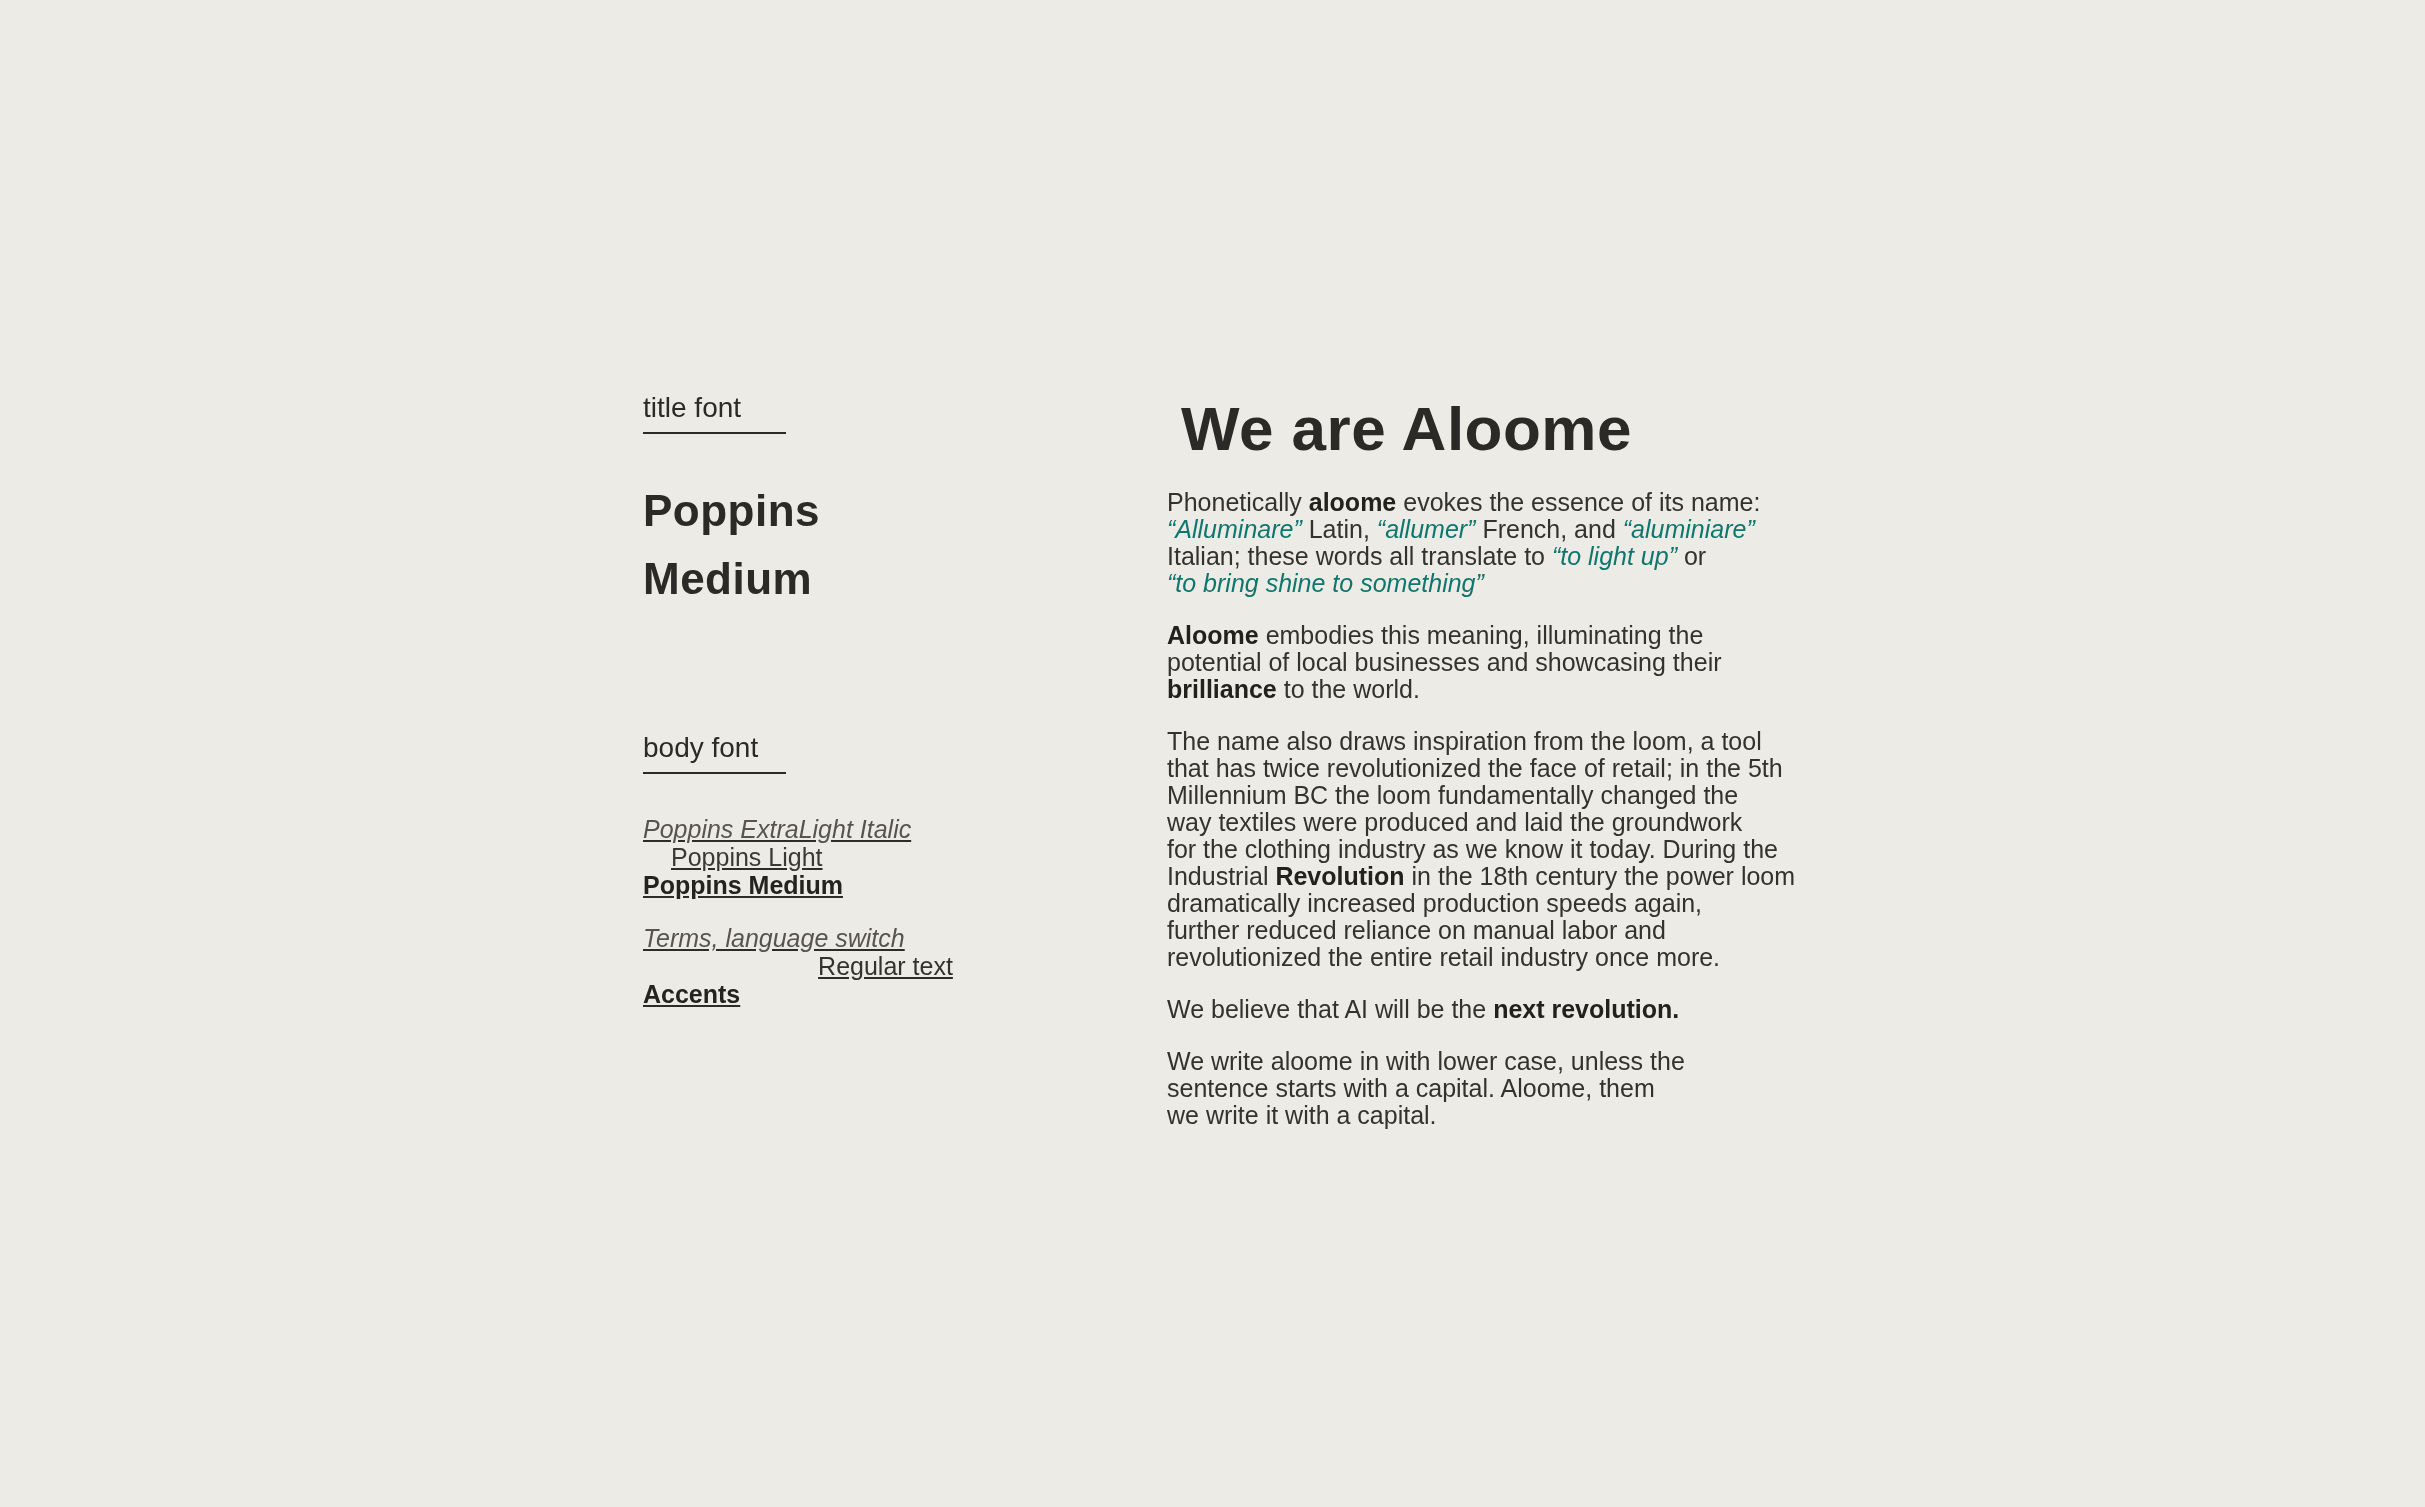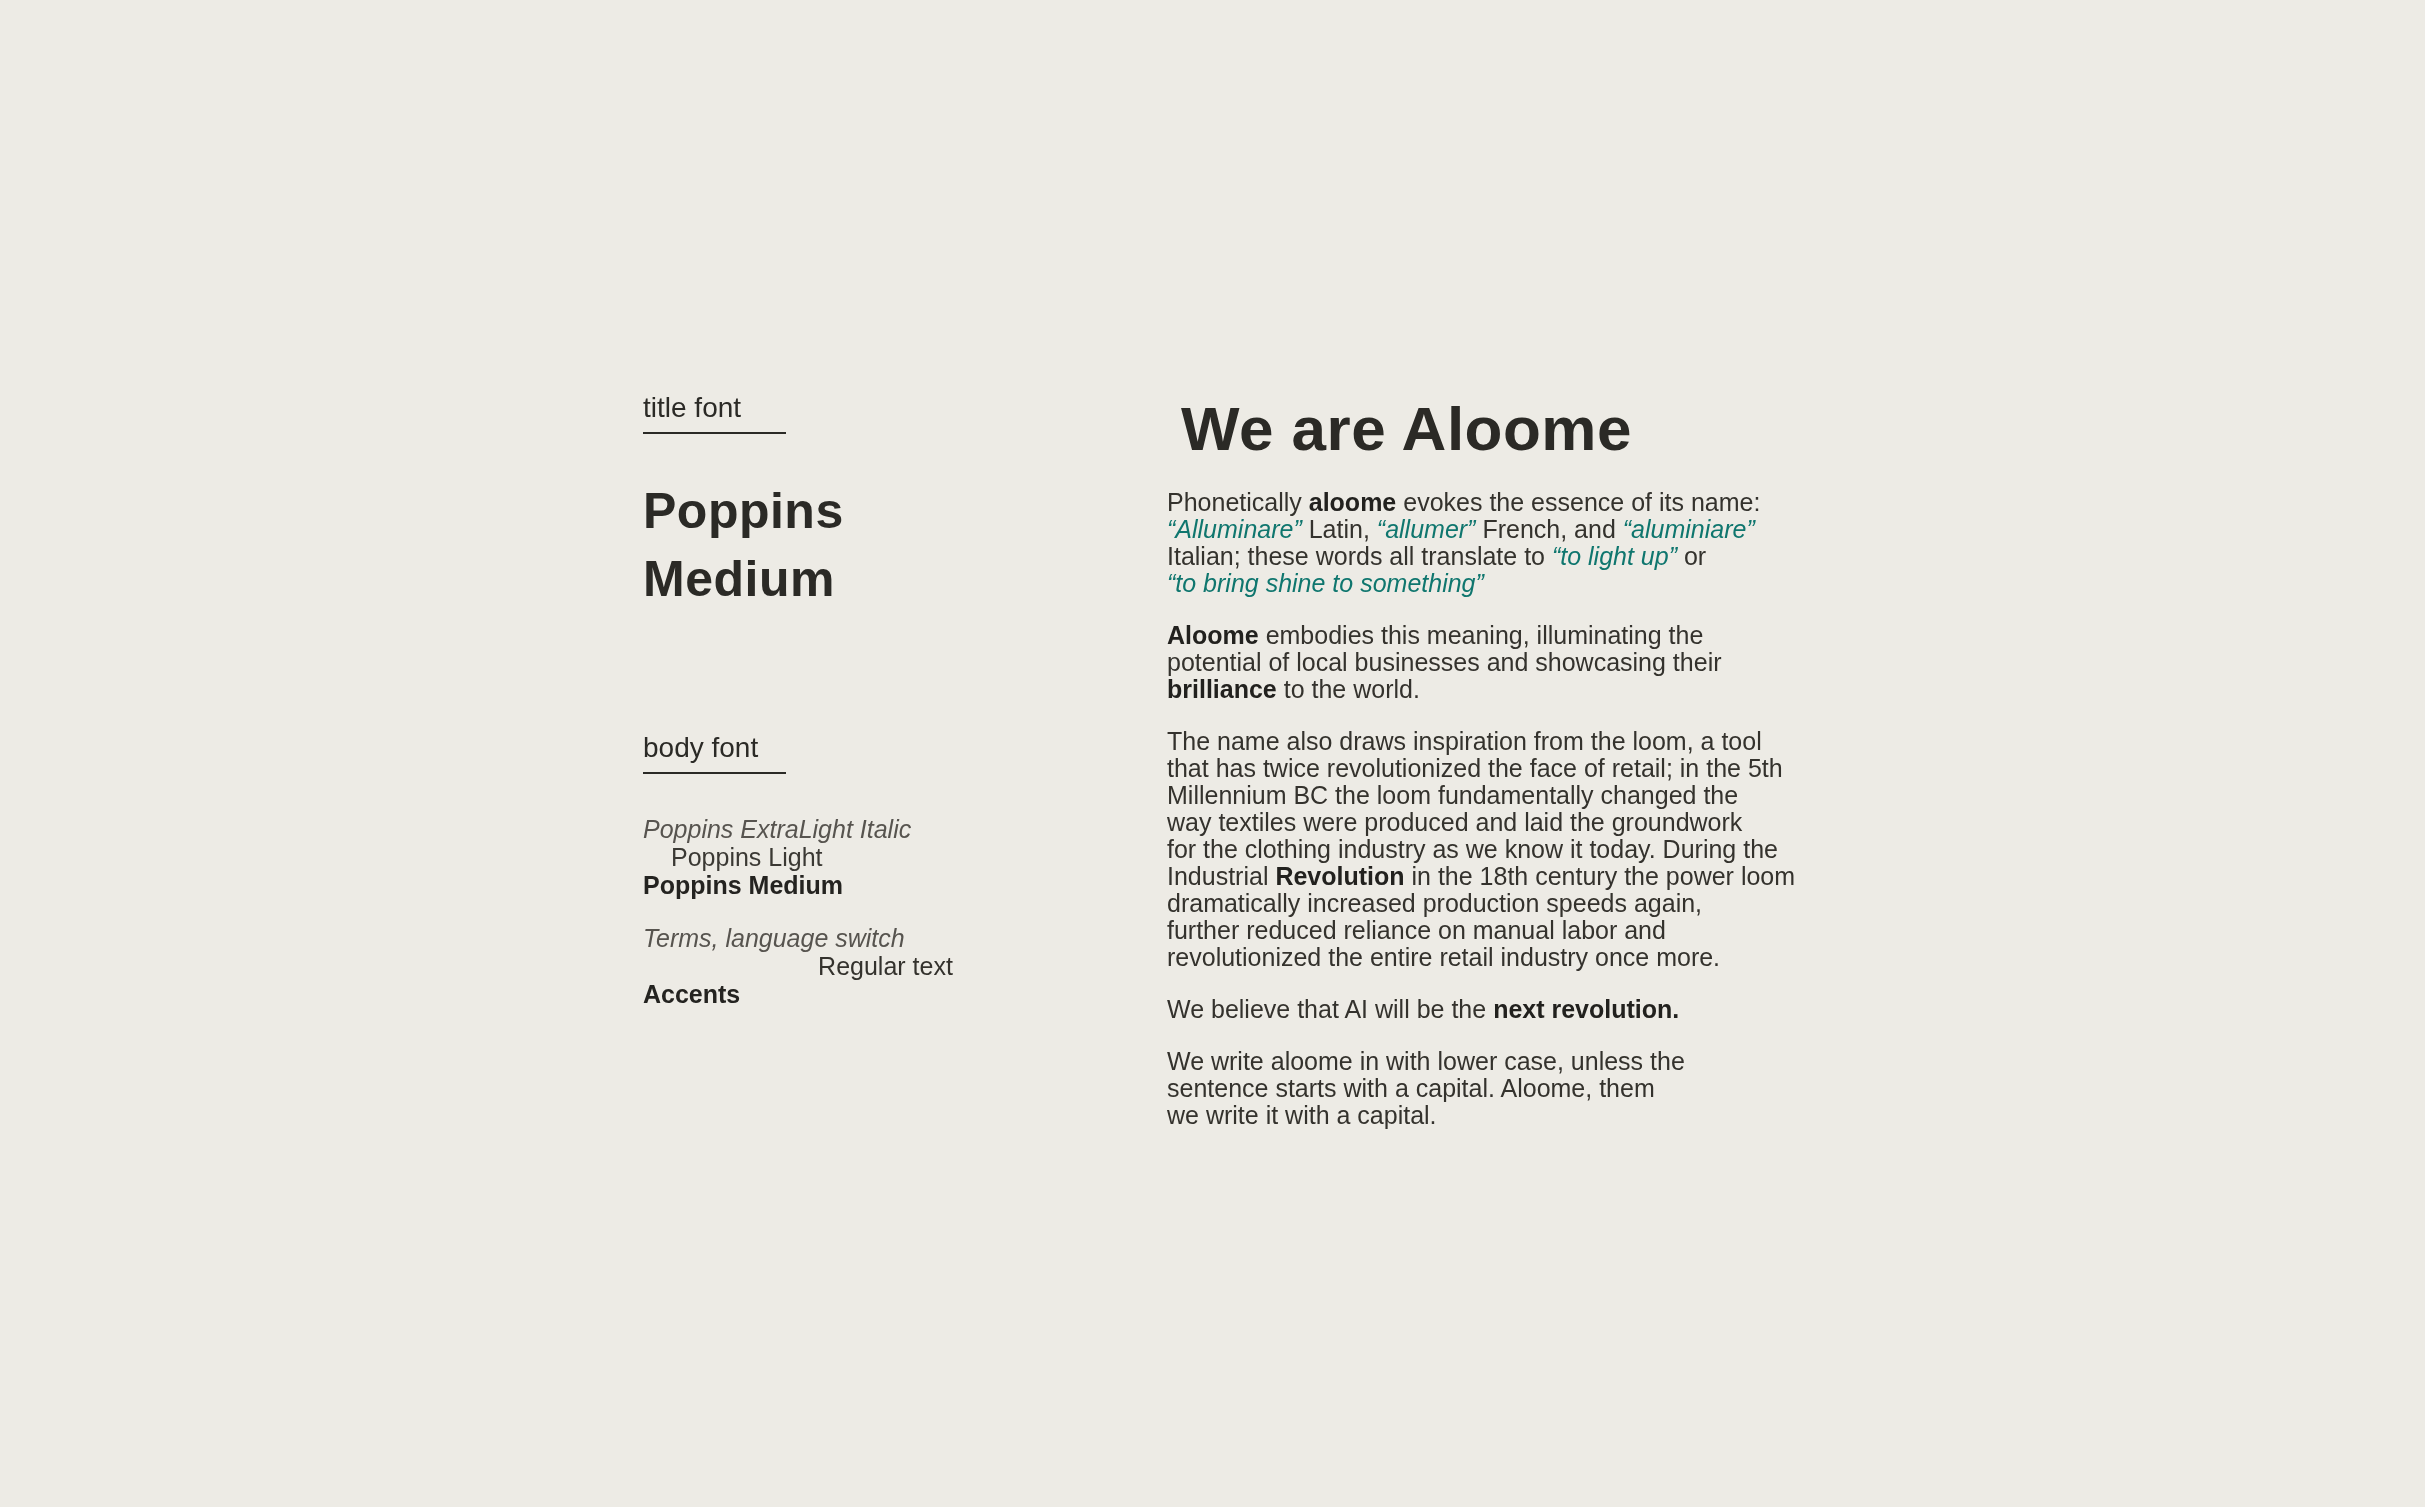--- a/index.html
+++ b/index.html
@@ -27,36 +27,37 @@
     display: block;
     width: 143px;
     font-size: 28px;
     line-height: 33px;
     color: #2B2A26;
     padding-bottom: 8px;
     border-bottom: 2.9px solid #2B2A26;
   }
   .display-font-name {
     margin: 43px 0 0 0;
-    font-size: 50px;
+    font-size: 44px;
     line-height: 68px;
     font-weight: 600;
     letter-spacing: 0.5px;
     color: #2B2A26;
     white-space: pre-line;
   }
   .label-body {
     margin-top: 118px;
   }
   .sample-list {
     list-style: none;
     margin: 41px 0 0 0;
     padding: 0;
     font-size: 25px;
     line-height: 28px;
+    text-decoration: underline;
   }
   .sample-list.usage {
     margin-top: 25px;
   }
   .style-extralight-italic {
     font-style: italic;
     color: #57544F;
   }
   .style-light {
     color: #3B3934;

